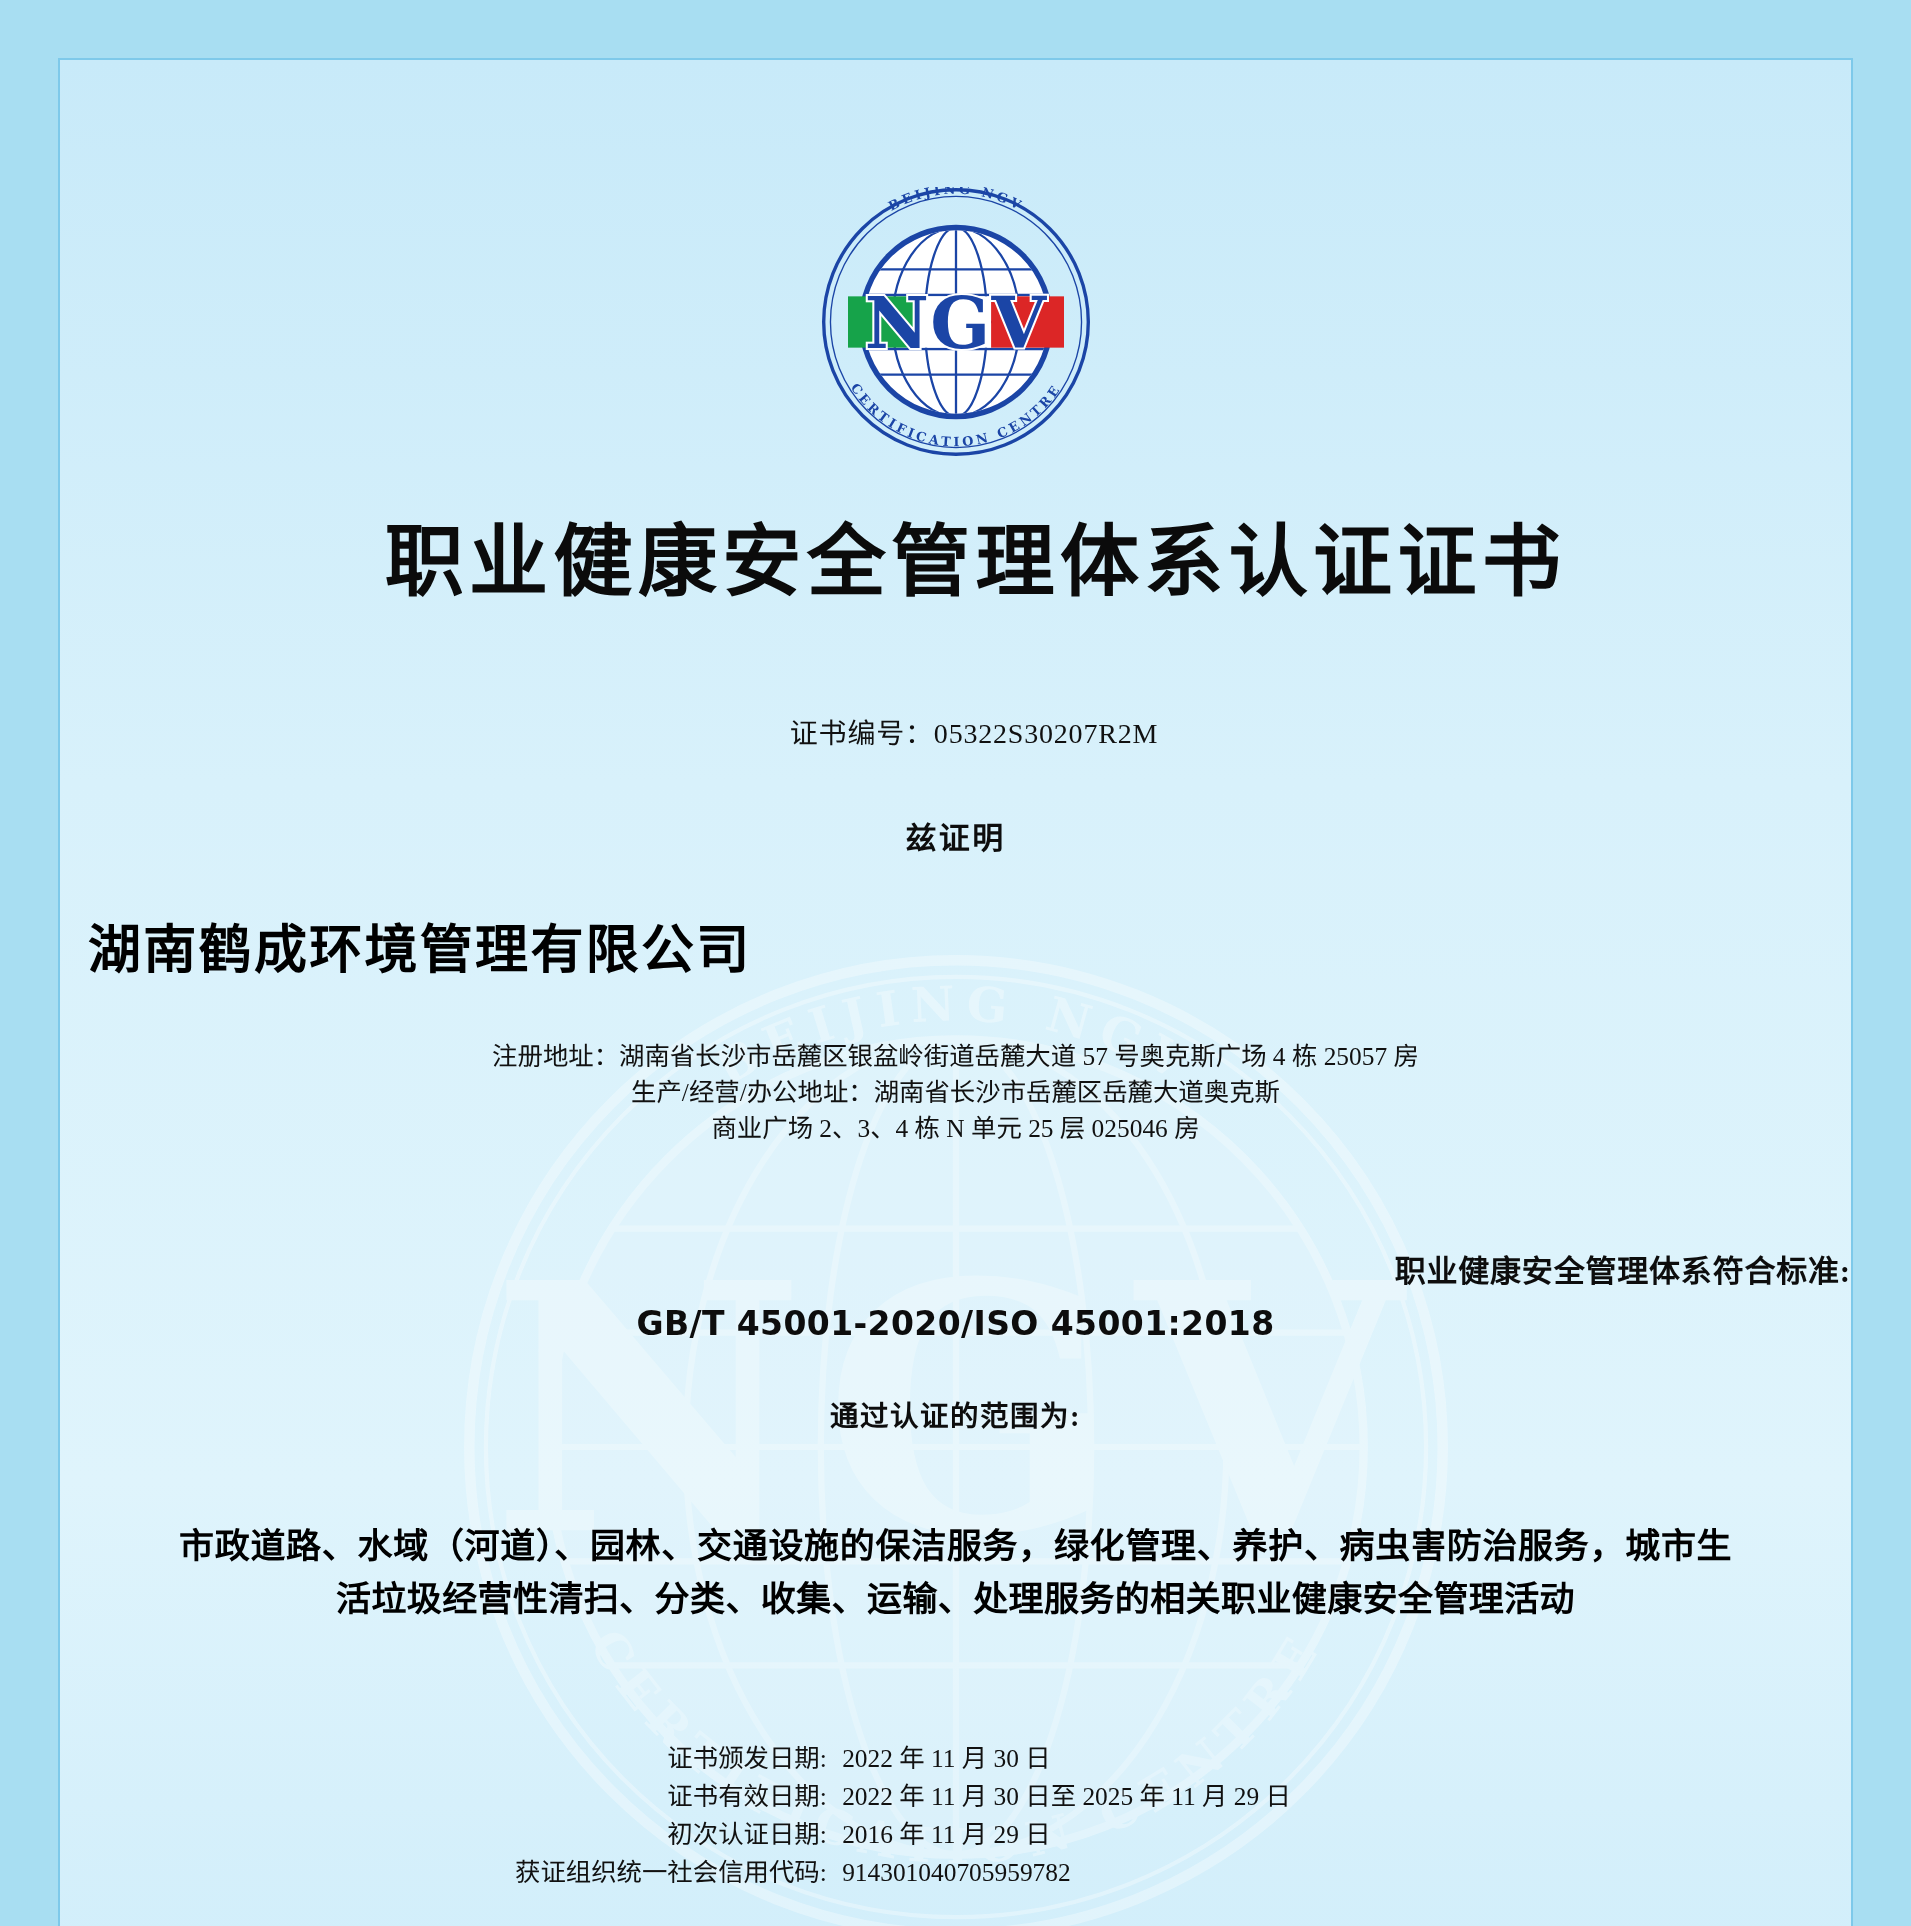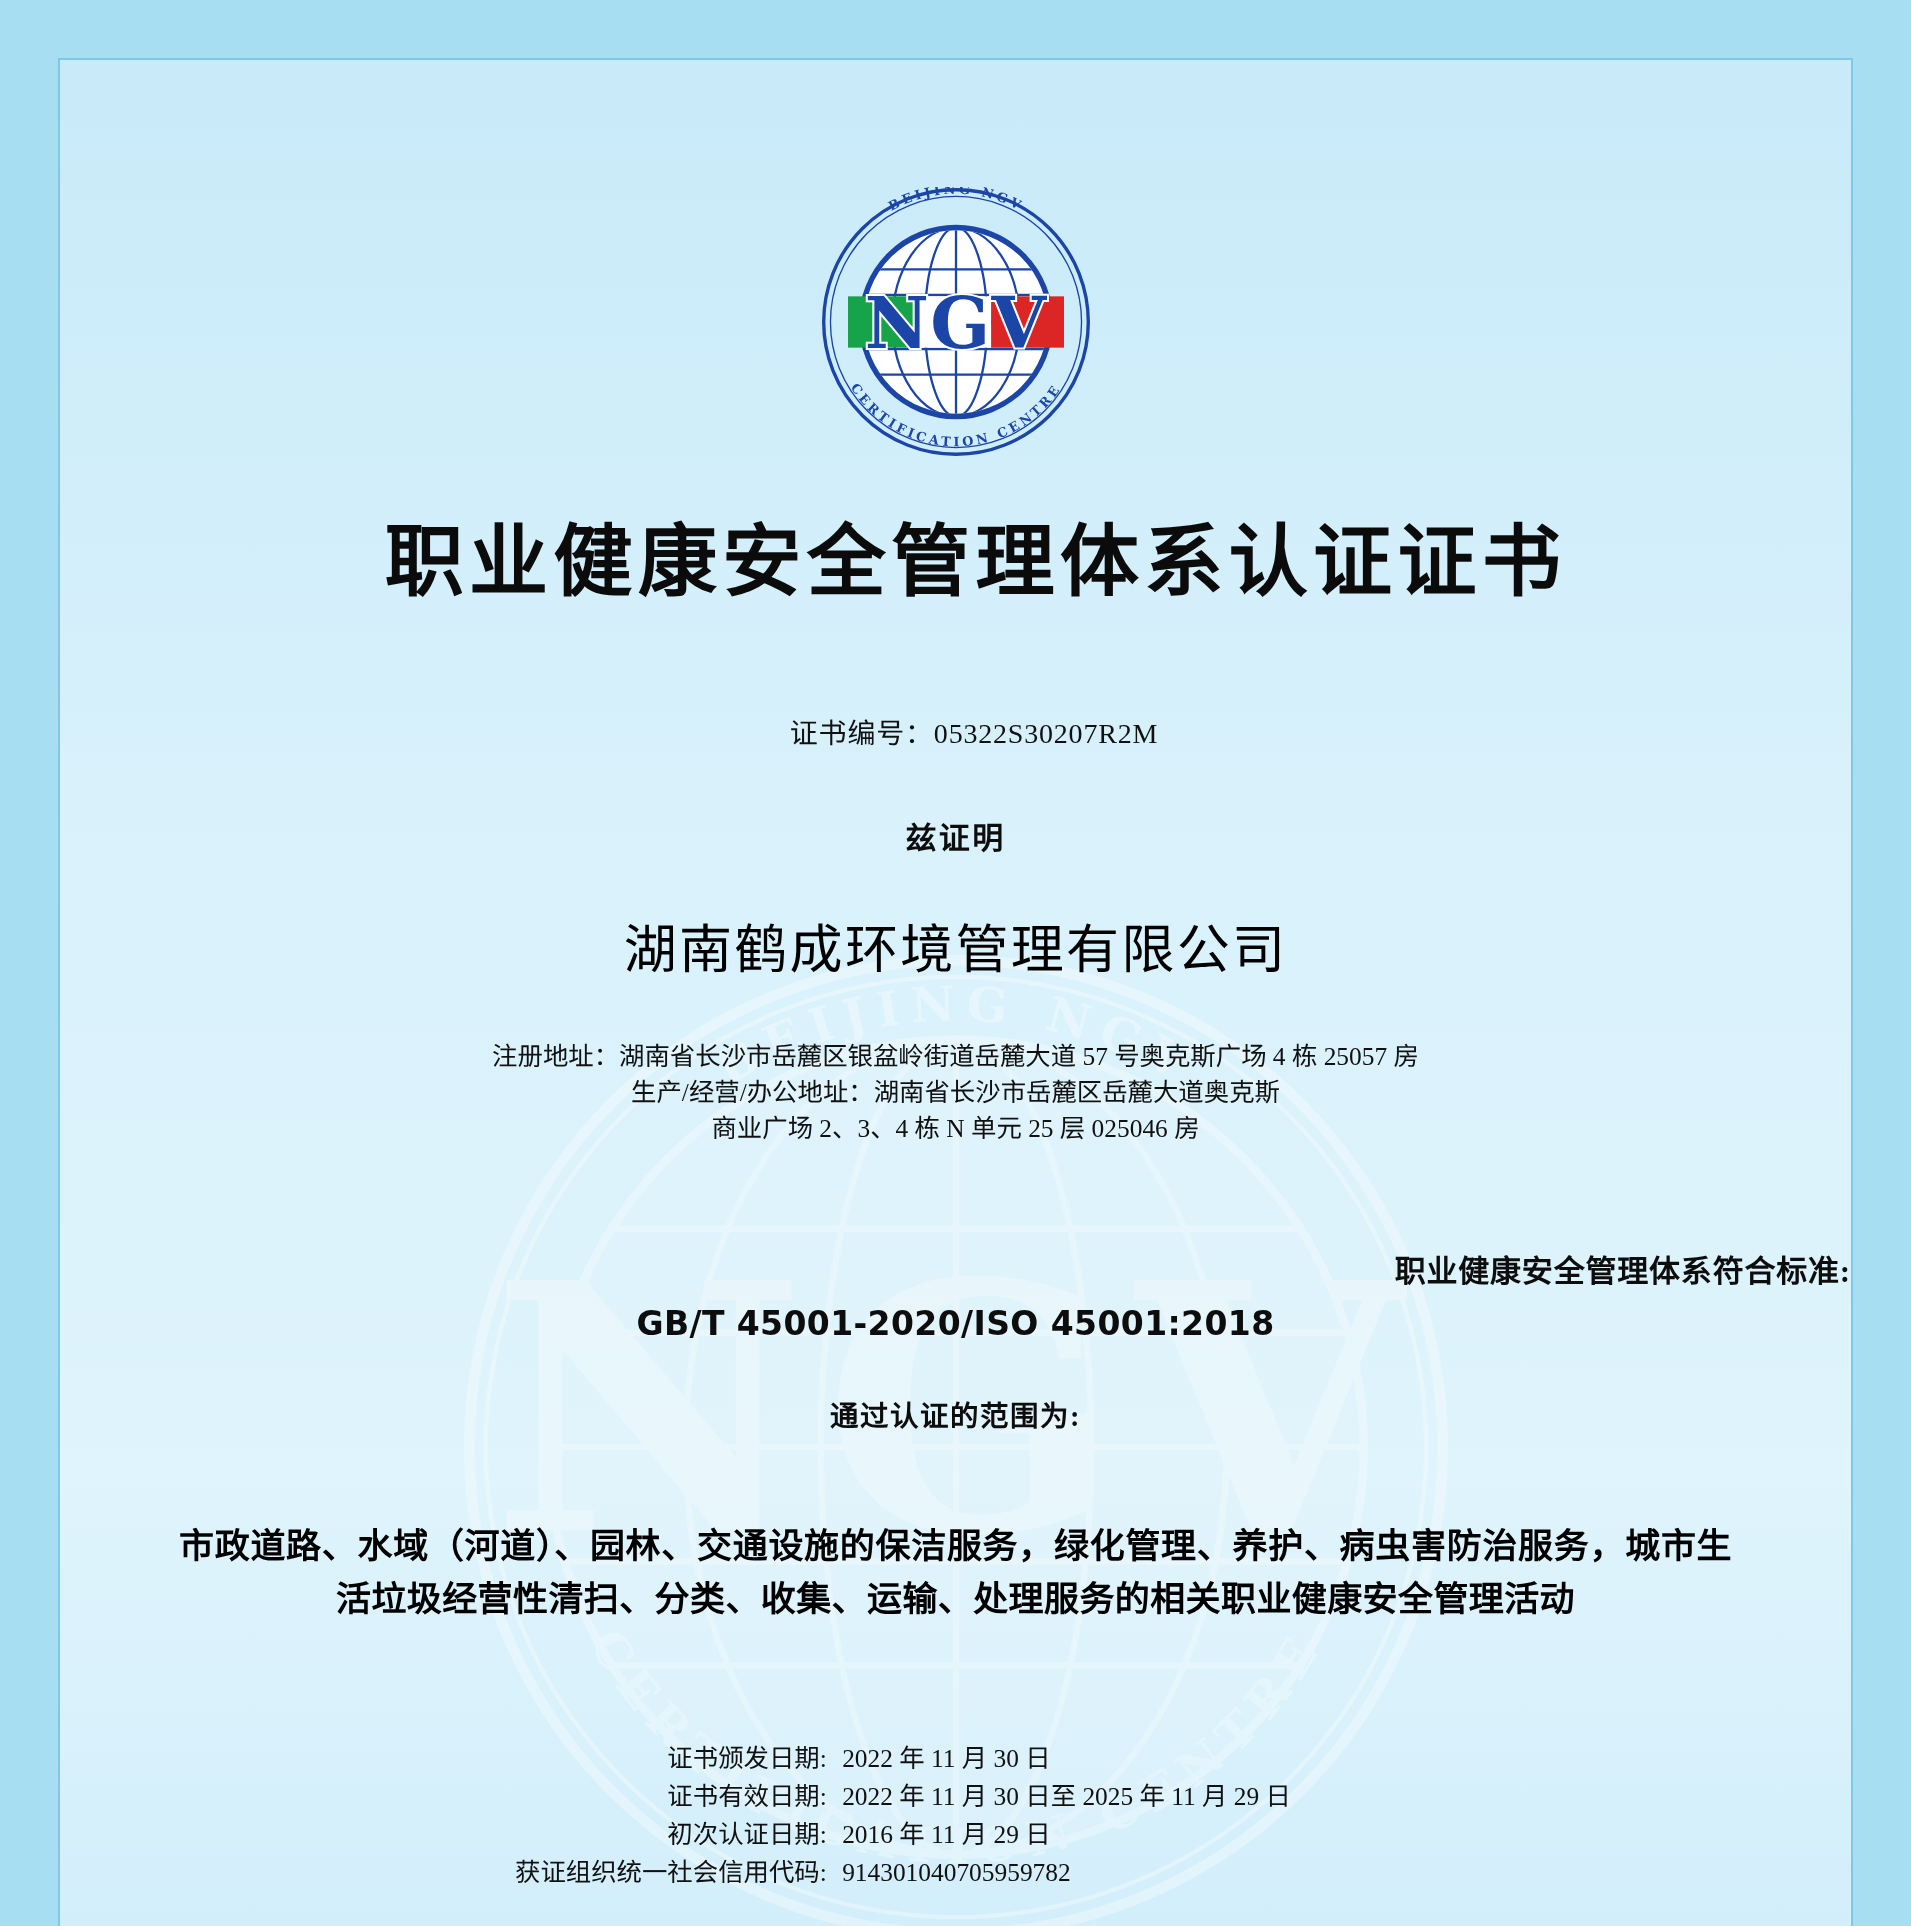--- a/index.html
+++ b/index.html
@@ -96,26 +96,27 @@
     font-weight: bold;
     color: #0d0d0d;
     letter-spacing: 2.3px;
   }
 
   .company {
     position: absolute;
     left: 0;
     right: 0;
     top: 847px;
-    text-align: center;
+    text-align: left;
     font-family: "DejaVu Serif", "Liberation Serif", serif;
     font-size: 53px;
-    font-weight: normal;
+    font-weight: bold;
     color: #000;
     letter-spacing: 2.3px;
+    padding-left: 28px;
   }
 
   .addr-block {
     position: absolute;
     left: 116px;
     right: 116px;
     top: 978px;
     text-align: center;
     font-size: 25.4px;
     line-height: 1.42;

